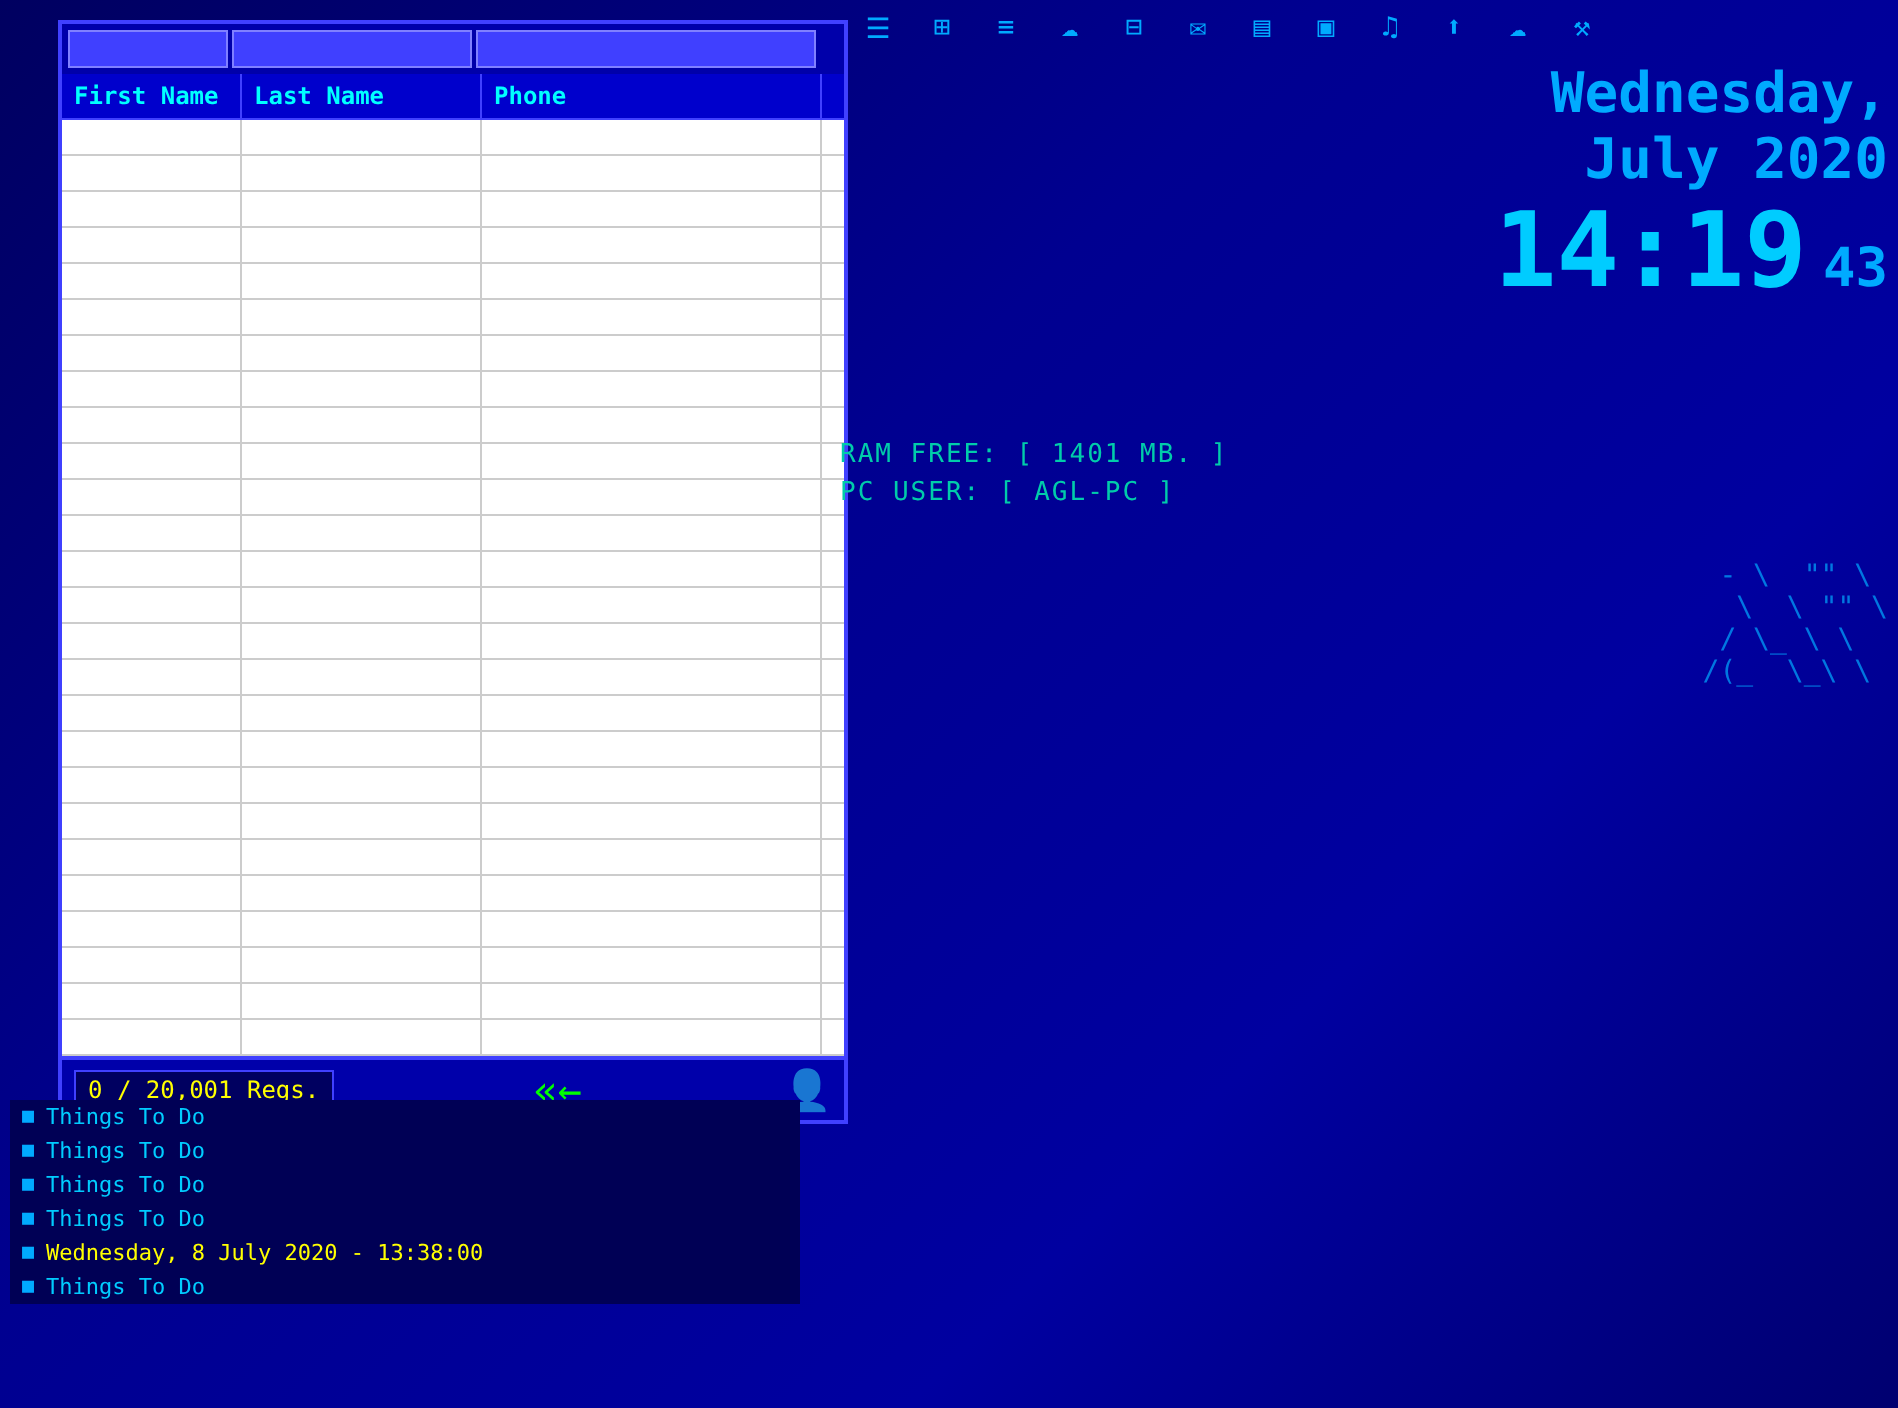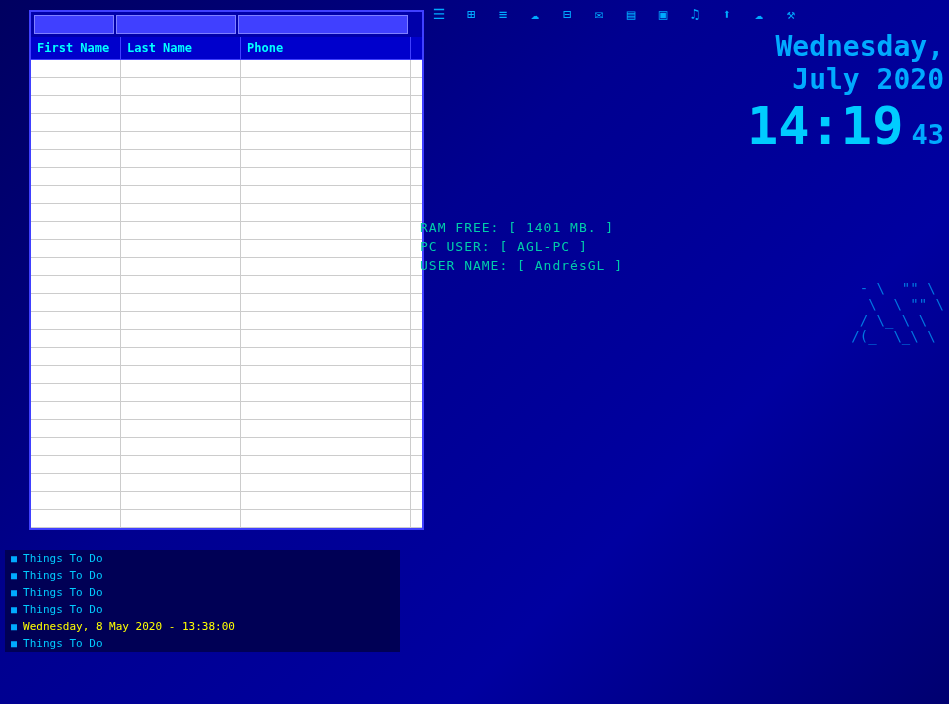--- a/index.html
+++ b/index.html
@@ -378,20 +378,25 @@
         <div class="table-cell"></div>
         <div class="table-cell"></div>
       </div>
     <div class="table-row">
         <div class="table-cell"></div>
         <div class="table-cell"></div>
         <div class="table-cell"></div>
       </div>
   </div>
 
+  <div class="address-book-footer">
+    <span class="footer-count">0 / 20,001 Regs.</span>
+    <span class="back-arrows">«←</span>
+    <span class="user-icon">👤</span>
+  </div>
 </div>
 
 <div class="things-todo">
   <div class="todo-item">
     <span class="todo-bullet">■</span>
     <span>Things To Do</span>
   </div>
   <div class="todo-item">
     <span class="todo-bullet">■</span>
     <span>Things To Do</span>
@@ -399,36 +404,35 @@
   <div class="todo-item">
     <span class="todo-bullet">■</span>
     <span>Things To Do</span>
   </div>
   <div class="todo-item">
     <span class="todo-bullet">■</span>
     <span>Things To Do</span>
   </div>
   <div class="todo-item">
     <span class="todo-bullet">■</span>
-    <span class="todo-highlight">Wednesday, 8 May  2020 - 13:38:00</span>
+    <span class="todo-highlight">Wednesday, 8 July  2020 - 13:38:00</span>
   </div>
   <div class="todo-item">
     <span class="todo-bullet">■</span>
     <span>Things To Do</span>
   </div>
 </div>
 
 <div class="date-time">
   <div class="date-line">Wednesday,</div>
   <div class="date-line">July   2020</div>
   <div class="time-line">
     <span class="time-main">14:19</span>
     <span class="time-seconds">43</span>
   </div>
 </div>
 
 <div class="system-info">
   <div class="sys-row">RAM FREE:  [ 1401 MB. ]</div>
   <div class="sys-row">PC USER:   [ AGL-PC ]</div>
-  <div class="sys-row">USER NAME: [ AndrésGL ]</div>
 </div>
 
 <div class="ascii-art">  - \  "" \<br>&nbsp;&nbsp; \  \ "" \<br>&nbsp;&nbsp;/ \_ \ \<br>&nbsp;/(_  \_\ \</div>
 
 </body></html>

